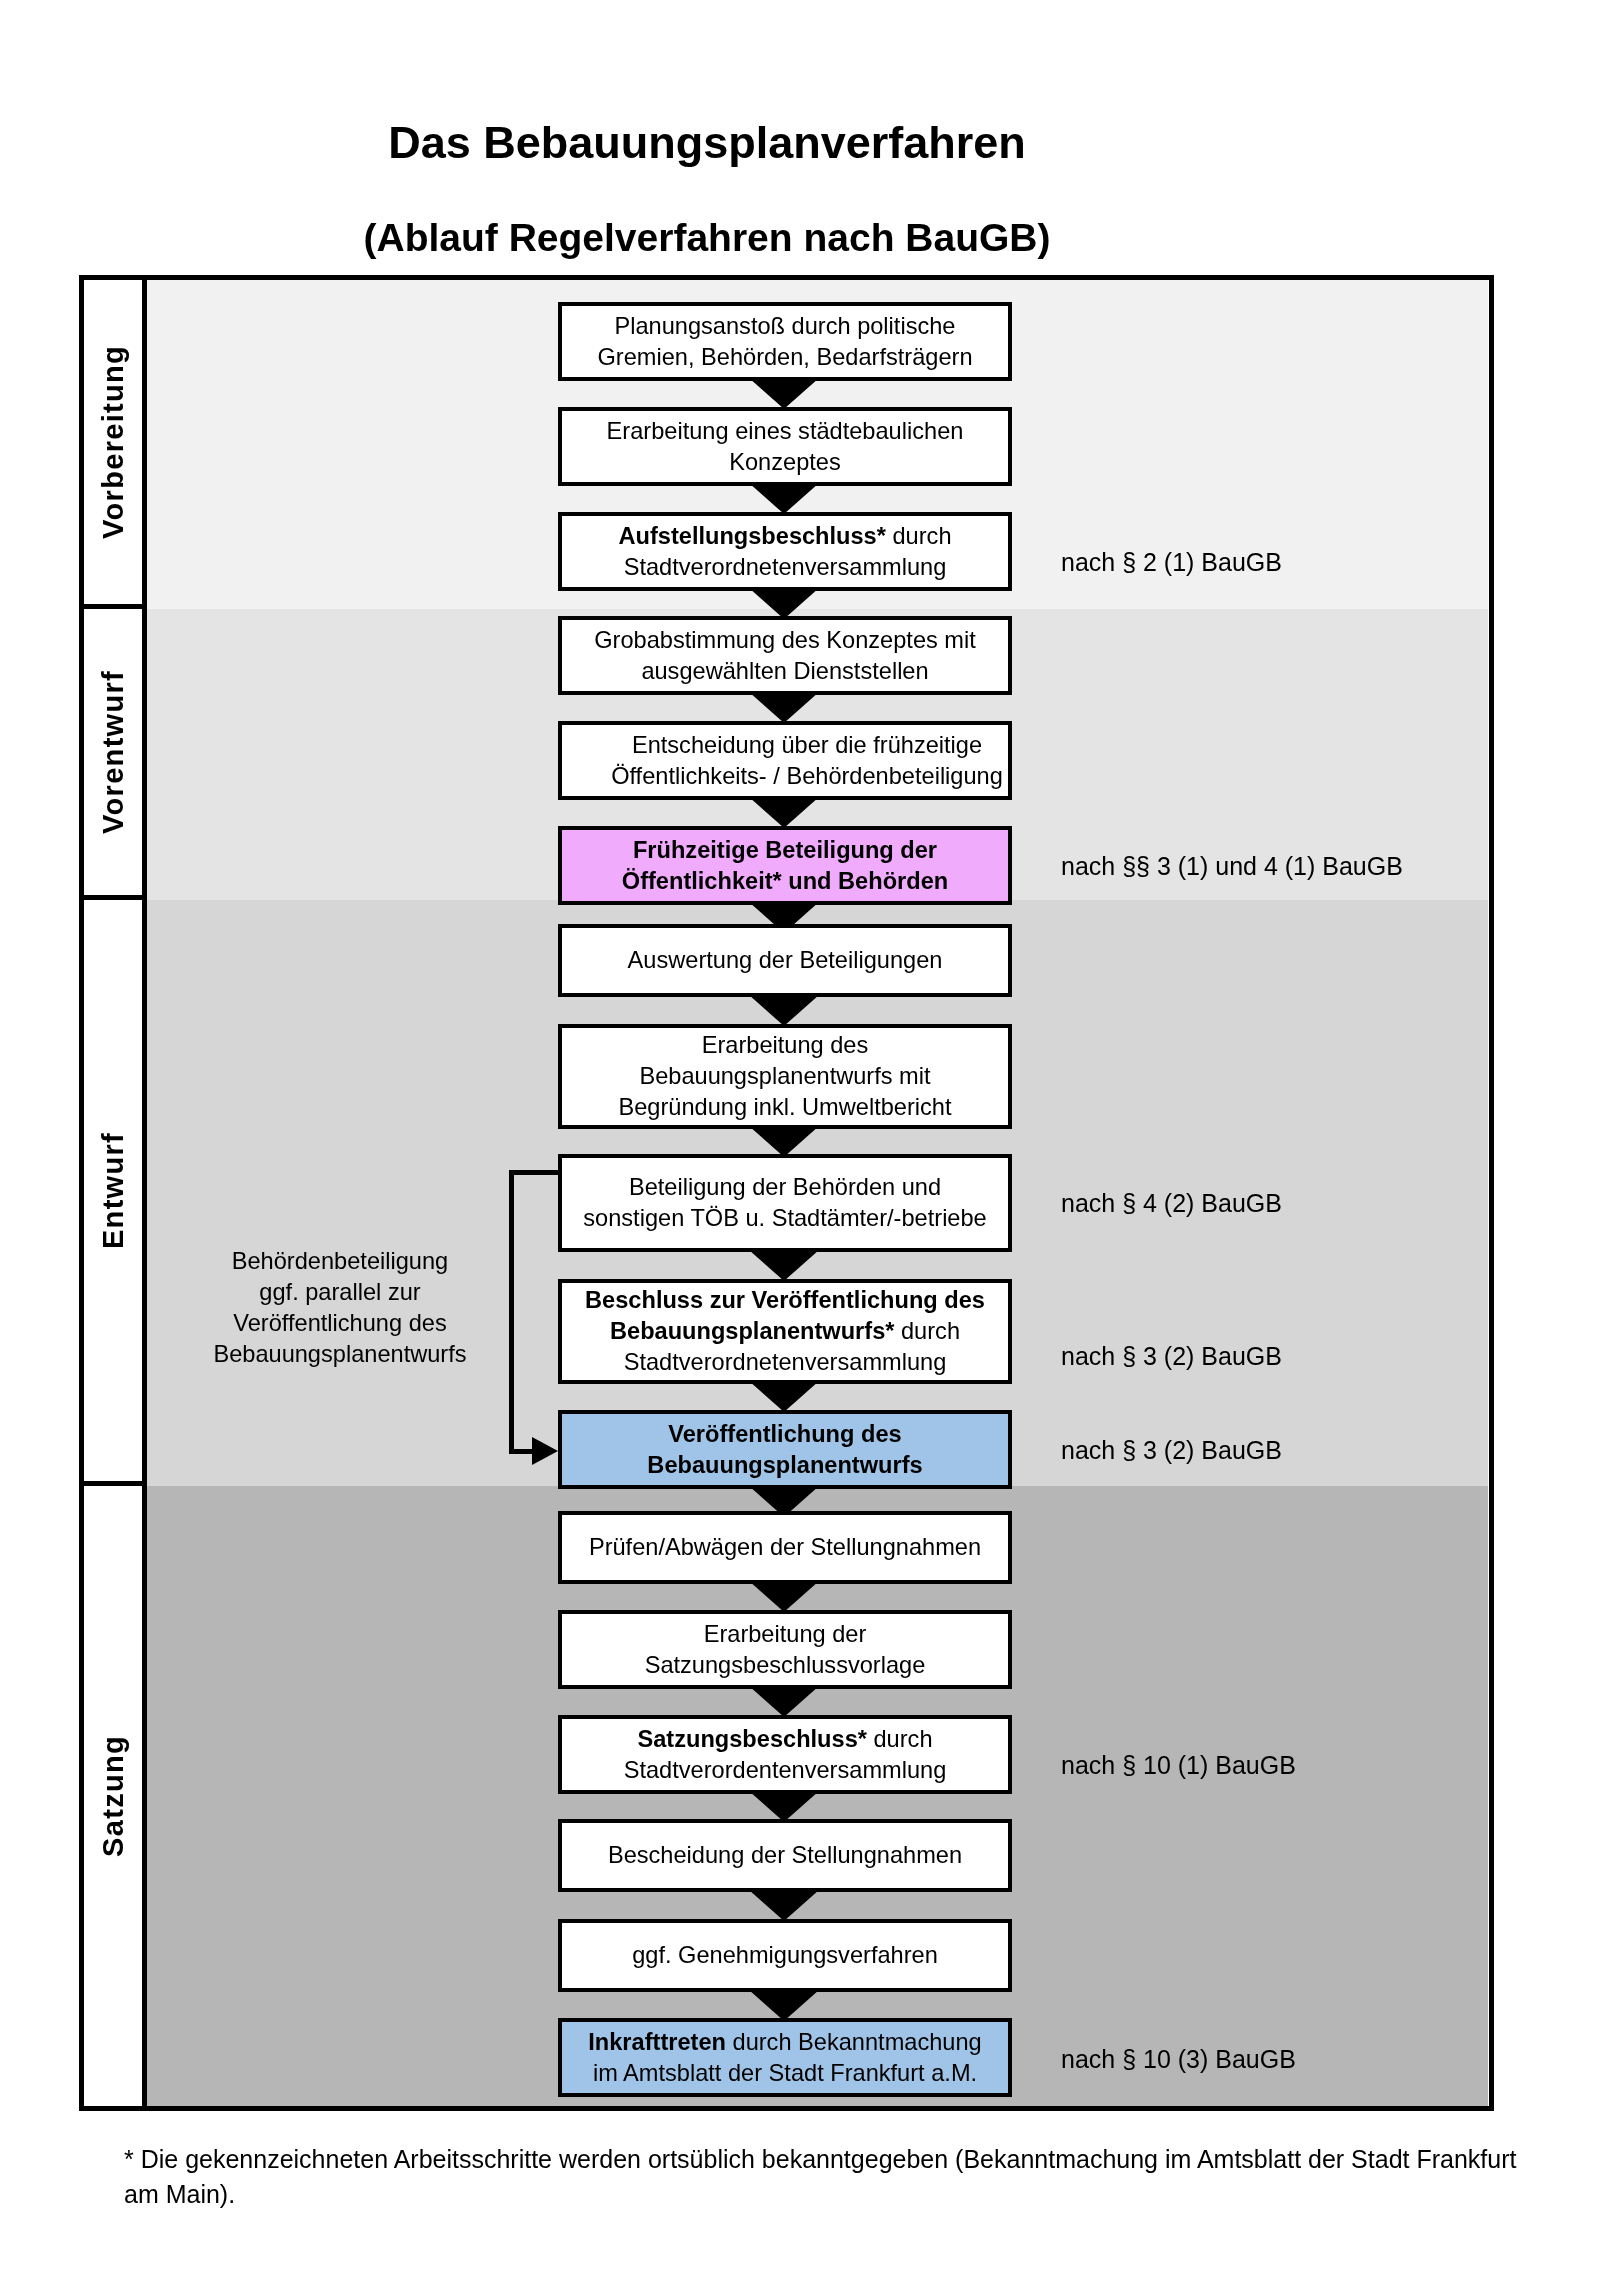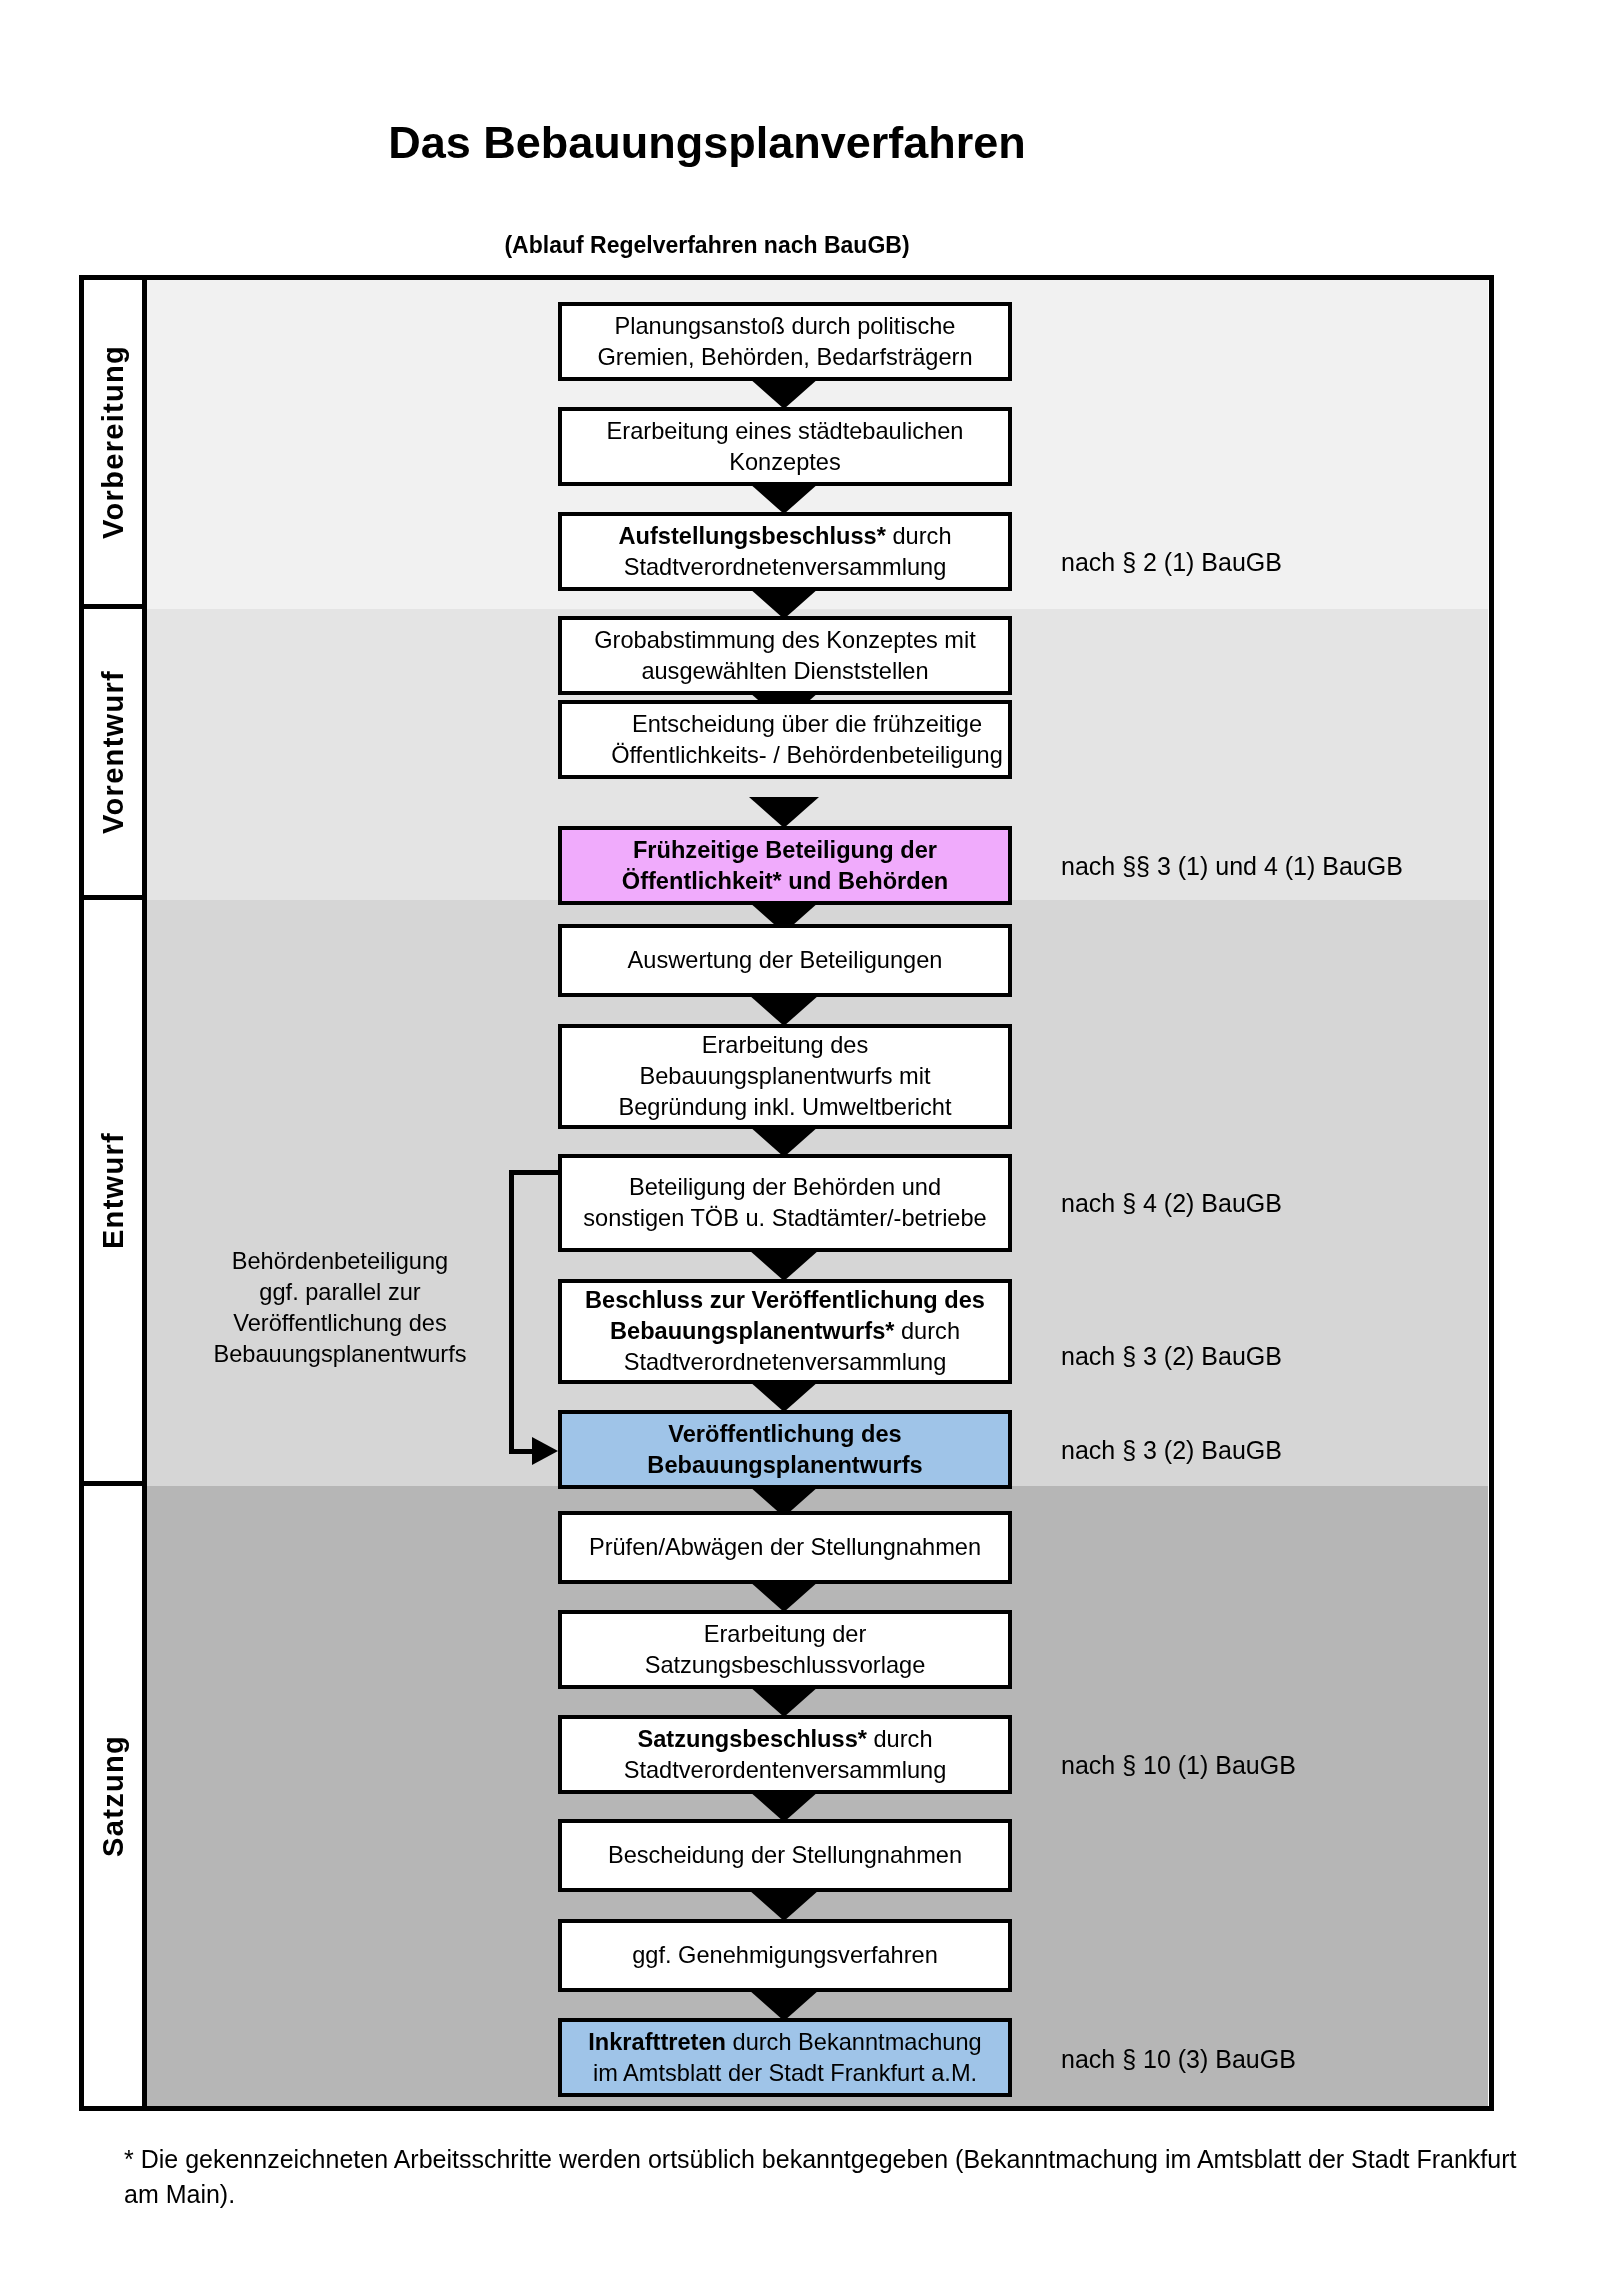--- a/index.html
+++ b/index.html
@@ -7,21 +7,21 @@
     width:1623px;height:2295px;position:relative;background:#ffffff;
     font-family:"Liberation Sans","DejaVu Sans",sans-serif;color:#000;
     -webkit-font-smoothing:antialiased;
   }
   .page-title{
     position:absolute;top:117px;left:0;width:1414px;text-align:center;
     font-size:45px;font-weight:bold;letter-spacing:0px;
   }
   .page-subtitle{
     position:absolute;top:216px;left:0;width:1414px;text-align:center;
-    font-size:23px;font-weight:bold;margin-top:16px;
+    font-size:39px;font-weight:bold;
   }
   #frame{
     position:absolute;left:79px;top:275px;width:1415px;height:1836px;
     border:5.2px solid #000;box-sizing:border-box;background:#fff;
   }
   .section-bg{position:absolute;left:63px;width:1341px;z-index:0;}
   .phase-cell{
     position:absolute;left:0;width:63px;box-sizing:border-box;background:#fff;
     border-right:5.2px solid #000;border-bottom:5.2px solid #000;
     display:flex;align-items:center;justify-content:center;z-index:1;
@@ -98,21 +98,21 @@
       <div class="line"><span class="b">Aufstellungsbeschluss*</span><span> durch</span></div>
       <div class="line"><span>Stadtverordnetenversammlung</span></div>
     </div>
     <div class="law-ref" style="top: 268px;">nach § 2 (1) BauGB</div>
     <div class="flow-arrow" style="left: 665px; top: 308px;"></div>
     <div class="step-box" style="top: 336px; height: 79px;">
       <div class="line"><span>Grobabstimmung des Konzeptes mit</span></div>
       <div class="line"><span>ausgewählten Dienststellen</span></div>
     </div>
     <div class="flow-arrow" style="left: 665px; top: 412px;"></div>
-    <div class="step-box" style="top: 420px; height: 79px; padding-left: 44px;">
+    <div class="step-box" style="top: 441px; height: 79px; padding-left: 44px;">
       <div class="line"><span>Entscheidung über die frühzeitige</span></div>
       <div class="line"><span>Öffentlichkeits- / Behördenbeteiligung</span></div>
     </div>
     <div class="flow-arrow" style="left: 665px; top: 517px;"></div>
     <div class="step-box" style="top: 546px; height: 79px; background: #f0abfc;">
       <div class="line"><span class="b">Frühzeitige Beteiligung der</span></div>
       <div class="line"><span class="b">Öffentlichkeit* und Behörden</span></div>
     </div>
     <div class="law-ref" style="top: 572px;">nach §§ 3 (1) und 4 (1) BauGB</div>
     <div class="flow-arrow" style="left: 665px; top: 622px;"></div>

